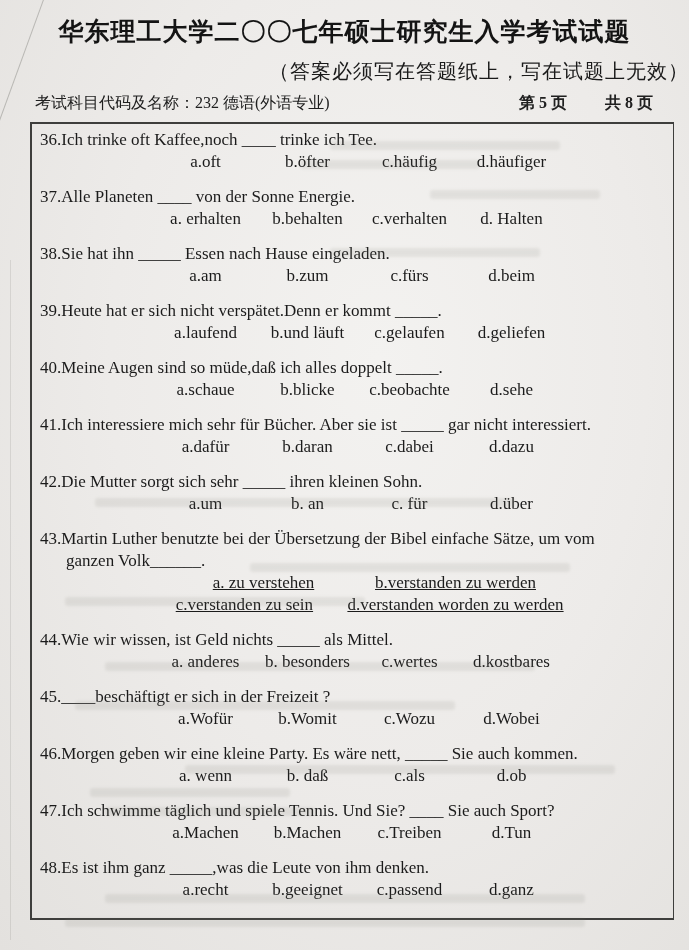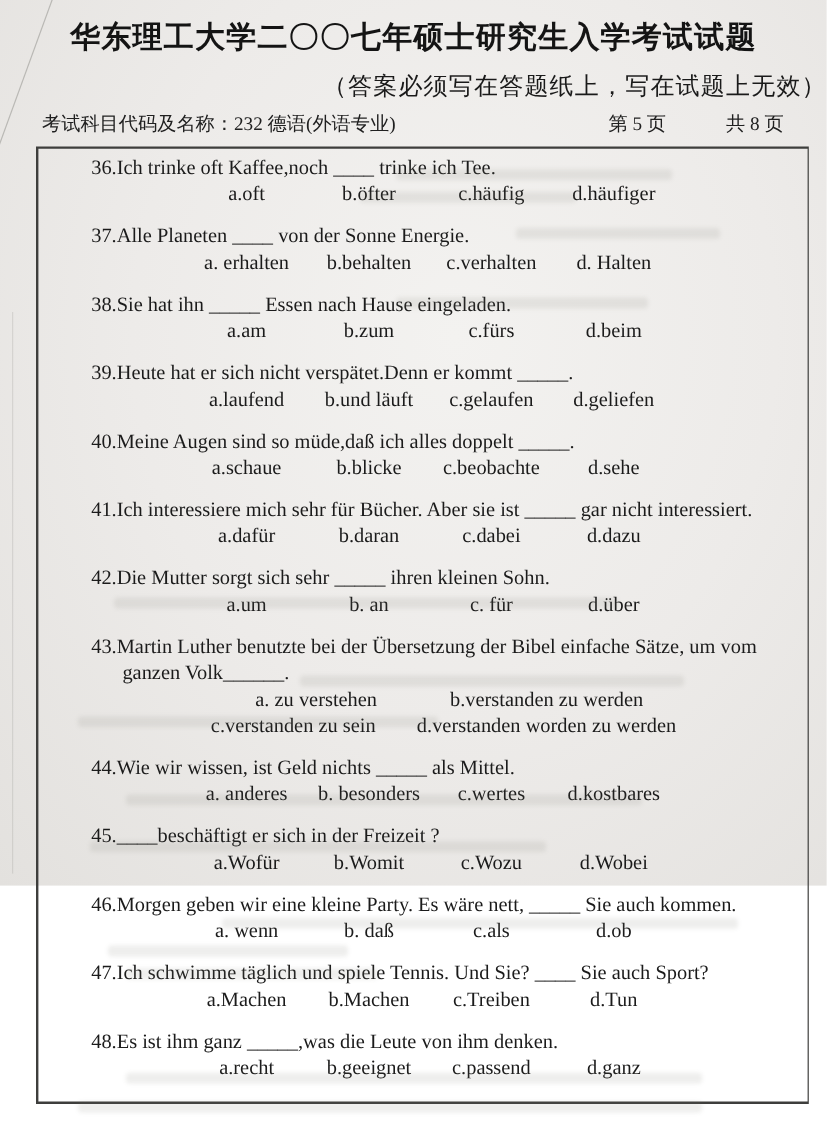--- a/index.html
+++ b/index.html
@@ -3,21 +3,21 @@
 <meta charset="utf-8">
 <style>
   html, body {
     margin: 0; padding: 0;
     width: 689px; height: 950px;
     overflow: hidden;
     font-family: "Liberation Serif", "DejaVu Serif", serif;
   }
   .page {
     position: relative;
-    width: 689px; height: 738px;
+    width: 689px; height: 950px;
     background:
       radial-gradient(ellipse at 55% 38%, #f3f2f0 0%, #edebe9 50%, #e3e1de 100%);
     color: #1b1b1b;
   }
   
   .crease {
     position: absolute;
     left: 48px; top: -14px;
     width: 1px; height: 290px;
     background: rgba(110,110,105,0.38);
@@ -51,37 +51,37 @@
   .meta {
     position: absolute;
     top: 93px; left: 35px; right: 36px;
     display: flex;
     justify-content: space-between;
     align-items: baseline;
     font-size: 16px;
     color: #202020;
     text-align: center;
   }
-  .pages { display: flex; gap: 50px; }
+  .pages { display: flex; gap: 38px; font-weight: bold; }
   .qbox {
     position: absolute;
     left: 30px; top: 122px;
     width: 644px; height: 798px;
     box-sizing: border-box;
     border: 2px solid #3e3e3c;
     border-right-width: 1px;
     padding: 5px 6px 0 8px;
   }
   .question { margin-bottom: 13px; font-size: 17px; line-height: 22px; }
-  .qline { white-space: nowrap; margin-left: 36px; }
+  .qline { white-space: nowrap; }
   .qline .qnum { display: inline; }
   .qline.cont { padding-left: 26px; }
   .optrow { padding-left: 26px; white-space: nowrap; text-align: center; }
   .optrow .opt { display: inline-block; min-width: 86px; margin-right: 16px; }
-  .optrow.two .opt { min-width: 178px; margin-right: 14px; }
+  .optrow.two .opt { min-width: 178px; margin-right: 14px; text-decoration: underline; }
   
   .bleed {
     position: absolute;
     height: 9px;
     background: #76766c;
     opacity: 0.12;
     filter: blur(1.6px);
     border-radius: 3px;
     pointer-events: none;
   }

